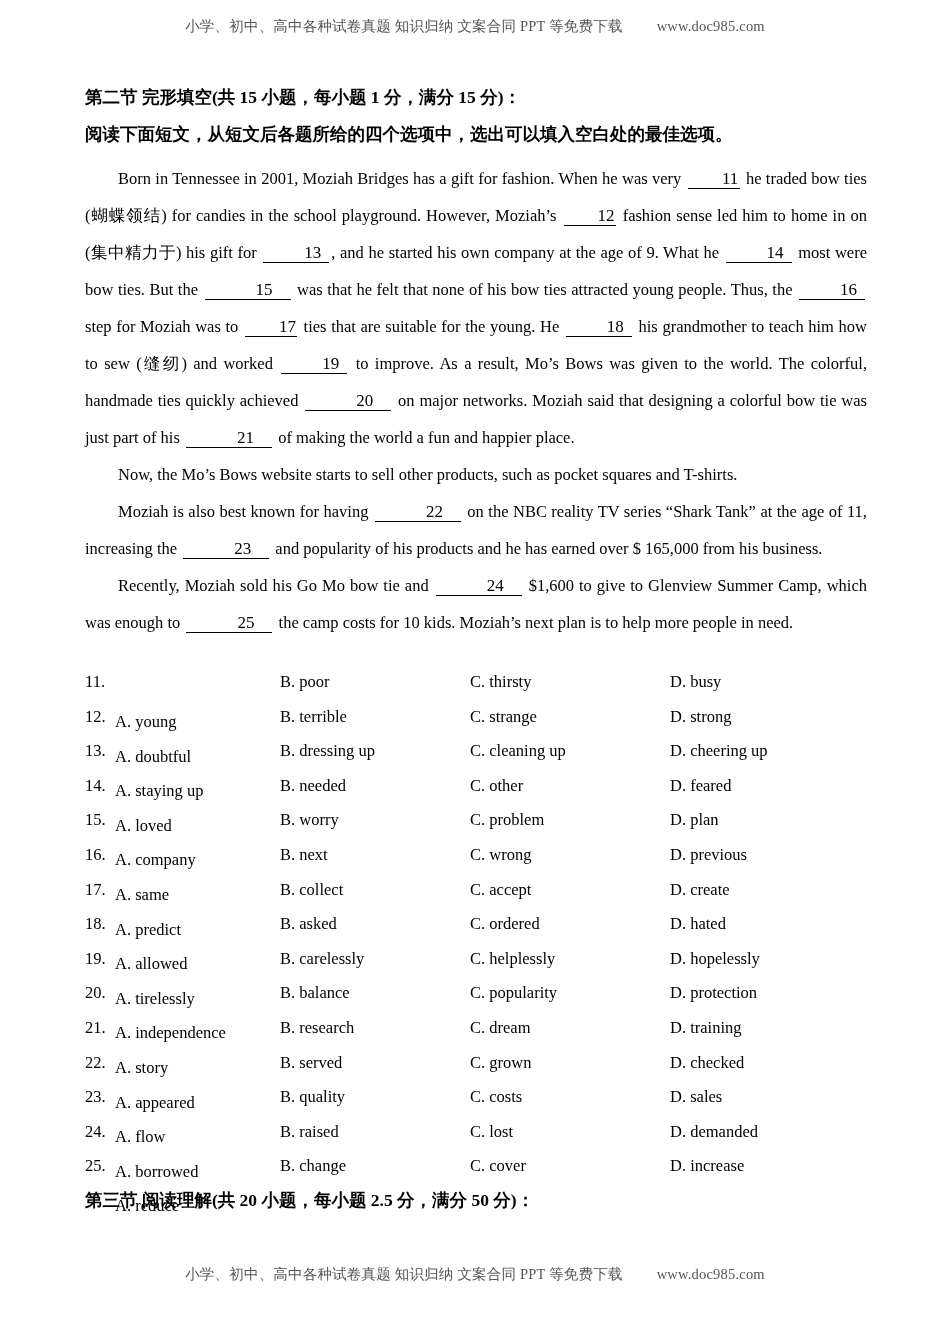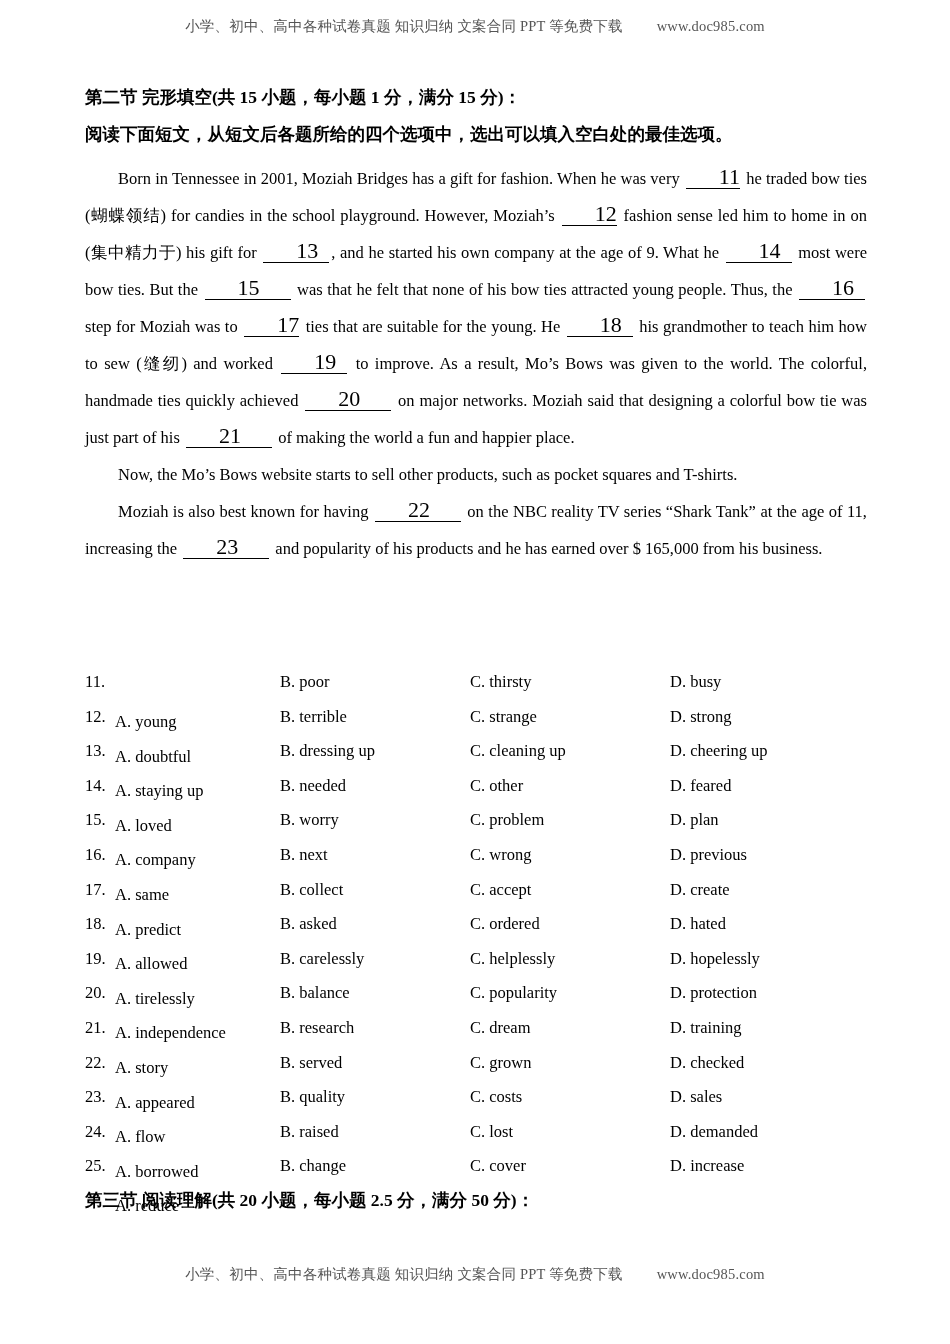--- a/index.html
+++ b/index.html
@@ -68,26 +68,26 @@
     margin: 0;
     text-align: justify;
     text-justify: inter-word;
     text-indent: 2em;
     white-space: normal;
   }
 
   
   .blank {
     display: inline-block;
-    text-align: left;
+    text-align: center;
     border-bottom: 1.4px solid #000;
     line-height: 1.05;
     vertical-align: baseline;
     margin: 0 2px;
-    font-size: 22px;
+    font-size: 17px;
   }
   .blank.w-sm { min-width: 52px; }
   .blank.w-md { min-width: 66px; }
   .blank.w-lg { min-width: 86px; }
 
   
   #options-grid {
     position: absolute;
     left: 85px;
     top: 672px;
@@ -124,20 +124,21 @@
   <div class="section-heading" id="heading-directions">阅读下面短文，从短文后各题所给的四个选项中，选出可以填入空白处的最佳选项。</div>
 
   <div class="passage">
 
     <p><span>Born in Tennessee in 2001, Moziah Bridges has a gift for fashion. When he was very </span><span class="blank w-sm">11</span><span> he traded bow ties (蝴蝶领结) for candies in the school playground. However, Moziah’s </span><span class="blank w-sm">12</span><span> fashion sense led him to home in on (集中精力于) his gift for </span><span class="blank w-md">13</span><span>, and he started his own company at the age of 9. What he </span><span class="blank w-md">14</span><span> most were bow ties. But the </span><span class="blank w-lg">15</span><span> was that he felt that none of his bow ties attracted young people. Thus, the </span><span class="blank w-md">16</span><span> step for Moziah was to </span><span class="blank w-sm">17</span><span> ties that are suitable for the young. He </span><span class="blank w-md">18</span><span> his grandmother to teach him how to sew (缝纫) and worked </span><span class="blank w-md">19</span><span> to improve. As a result, Mo’s Bows was given to the world. The colorful, handmade ties quickly achieved </span><span class="blank w-lg">20</span><span> on major networks. Moziah said that designing a colorful bow tie was just part of his </span><span class="blank w-lg">21</span><span> of making the world a fun and happier place.</span></p>
 
     <p><span>Now, the Mo’s Bows website starts to sell other products, such as pocket squares and T-shirts.</span></p>
 
     <p><span>Moziah is also best known for having </span><span class="blank w-lg">22</span><span> on the NBC reality TV series “Shark Tank” at the age of 11, increasing the </span><span class="blank w-lg">23</span><span> and popularity of his products and he has earned over $ 165,000 from his business.</span></p>
 
+    <p><span>Recently, Moziah sold his Go Mo bow tie and </span><span class="blank w-lg">24</span><span> $1,600 to give to Glenview Summer Camp, which was enough to </span><span class="blank w-lg">25</span><span> the camp costs for 10 kids. Moziah’s next plan is to help more people in need.</span></p>
 
   </div>
 
   <div id="options-grid">
       <div class="option-row">
         <span class="option-cell col-num">11.</span>
         <span class="option-cell col-a">A. young</span>
         <span class="option-cell col-b">B. poor</span>
         <span class="option-cell col-c">C. thirsty</span>
         <span class="option-cell col-d">D. busy</span>

